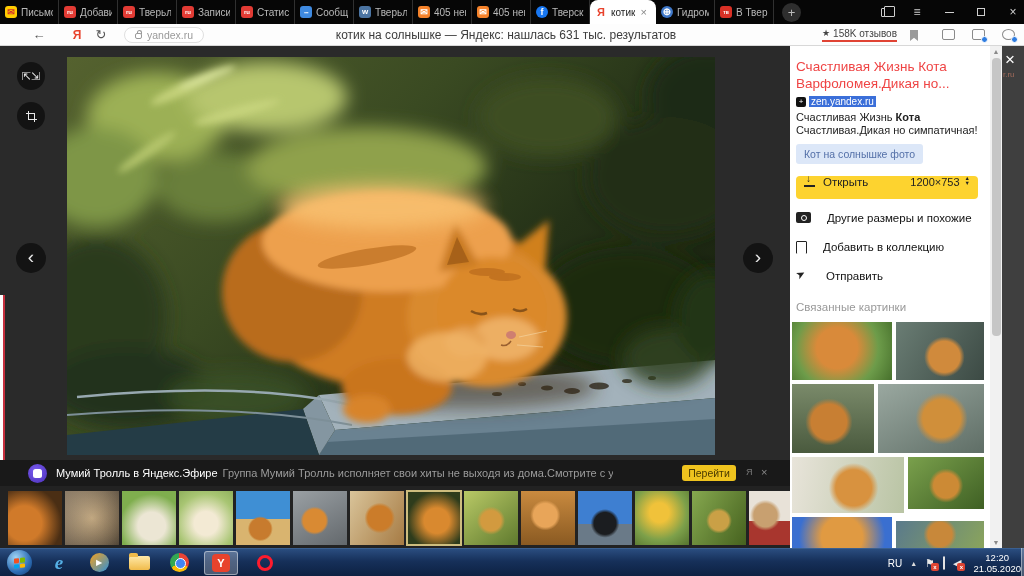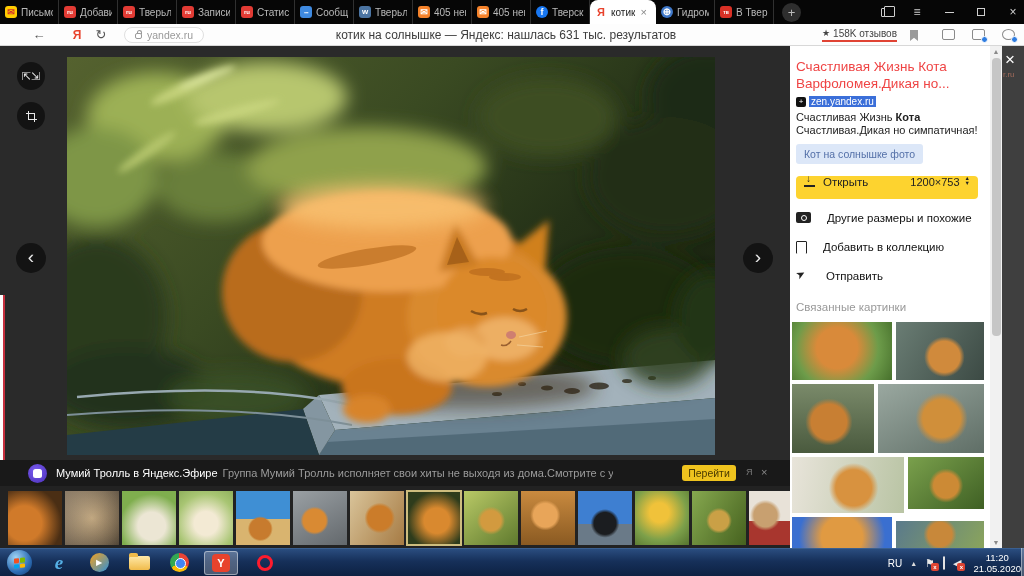--- a/index.html
+++ b/index.html
@@ -451,18 +451,18 @@
   <div class="tbicon">
       <span id="opera-ic"></span>
     </div>
   <div id="tray">
     <span id="lang">RU</span>
     <span id="tray-exp">▲</span>
     <span class="trayic">⚑<span class="redx">x</span></span>
     <span class="trayic"><span id="net-ic"></span></span>
     <span class="trayic">◀<span class="redx">x</span></span>
     <span id="clock">
-      <div>11:20</div>
+      <div>12:20</div>
       <div>21.05.2020</div>
     </span>
   </div>
 </div>
 <div id="showdesk"></div>
 
 </body></html>

